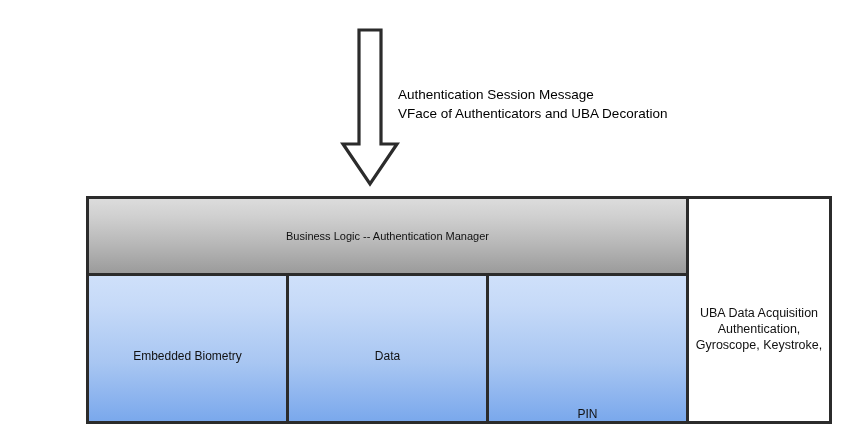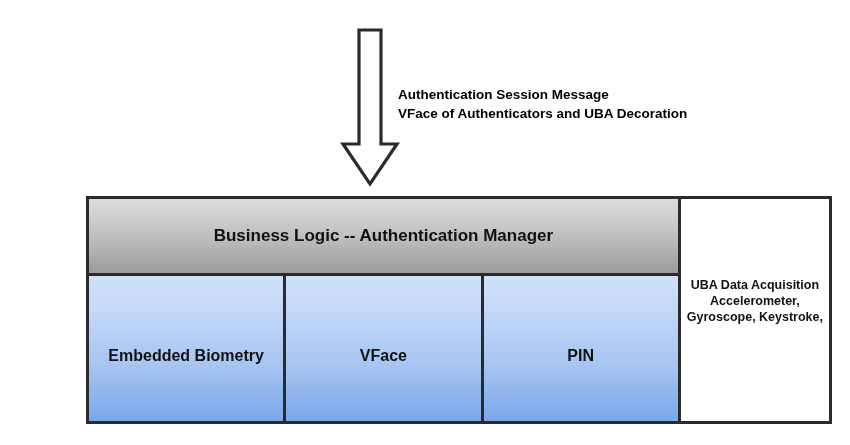--- a/index.html
+++ b/index.html
@@ -15,21 +15,20 @@
     font-family: "Liberation Sans", sans-serif;
     color: #000000;
     -webkit-font-smoothing: antialiased;
   }
 
   #canvas {
     position: absolute;
     left: 0; top: 0;
     width: 850px;
     height: 445px;
-    font-weight: bold;
   }
 
   
   .arrow-svg {
     position: absolute;
     left: 338px;
     top: 26px;
     width: 64px;
     height: 164px;
   }
@@ -74,44 +73,44 @@
     height: 77px;
     flex: 0 0 77px;
     box-sizing: border-box;
     border-bottom: 3px solid #2b2b2b;
     background: linear-gradient(to bottom, #dcdcdc 0%, #cfcfcf 25%, #b8b8b8 60%, #9b9b9b 100%);
     display: flex;
     align-items: center;
     justify-content: center;
   }
   .header-bar-label {
-    font-size: 17px;
+    font-size: 11px;
     color: #111111;
     text-align: center;
     white-space: nowrap;
   }
 
   .auth-row {
     flex: 1 1 auto;
     display: flex;
     flex-direction: row;
     align-items: stretch;
   }
   .auth-cell {
     flex: 1 1 0;
     box-sizing: border-box;
     background: linear-gradient(to bottom, #cfe0fa 0%, #c6daf8 20%, #a8c6f2 60%, #7aa8ec 100%);
     display: flex;
     align-items: center;
     justify-content: center;
     border-right: 3px solid #2b2b2b;
   }
-  .auth-cell:last-child { border-right: none; }
+  .auth-cell:last-child { border-right: none; align-items: flex-end; }
   .auth-cell-label {
-    font-size: 16px;
+    font-size: 12px;
     color: #111111;
     text-align: center;
     white-space: nowrap;
     margin-top: 15px;
   }
 
   
   .uba-col {
     flex: 1 1 auto;
     background: #ffffff;
@@ -120,20 +119,21 @@
     justify-content: center;
     padding-top: 78px;
     box-sizing: border-box;
   }
   .uba-text {
     font-size: 12.5px;
     line-height: 16px;
     text-align: center;
     color: #111111;
     padding: 0 6px;
+    margin-top: 28px;
   }
   .uba-text .line { display: block; white-space: nowrap; }
 </style>
 </head>
 <body>
 
 <div id="canvas">
 
   <svg class="arrow-svg" viewBox="0 0 64 164" aria-hidden="true">
     <polygon points="21,4 43,4 43,118 59,118 32,158 5,118 21,118" fill="#ffffff" stroke="#2b2b2b" stroke-width="3.2" stroke-linejoin="miter"></polygon>
@@ -150,32 +150,32 @@
 
       <div class="header-bar">
         <span class="header-bar-label">Business Logic -- Authentication Manager</span>
       </div>
 
       <div class="auth-row">
         <div class="auth-cell">
           <span class="auth-cell-label">Embedded Biometry</span>
         </div>
         <div class="auth-cell">
-          <span class="auth-cell-label">VFace</span>
+          <span class="auth-cell-label">Data</span>
         </div>
         <div class="auth-cell">
           <span class="auth-cell-label">PIN</span>
         </div>
       </div>
 
     </div>
 
     <div class="uba-col">
       <div class="uba-text">
         <span class="line">UBA Data Acquisition</span>
-        <span class="line">Accelerometer,</span>
+        <span class="line">Authentication,</span>
         <span class="line">Gyroscope, Keystroke,</span>
       </div>
     </div>
 
   </div>
 
 </div>
 
 </body></html>

